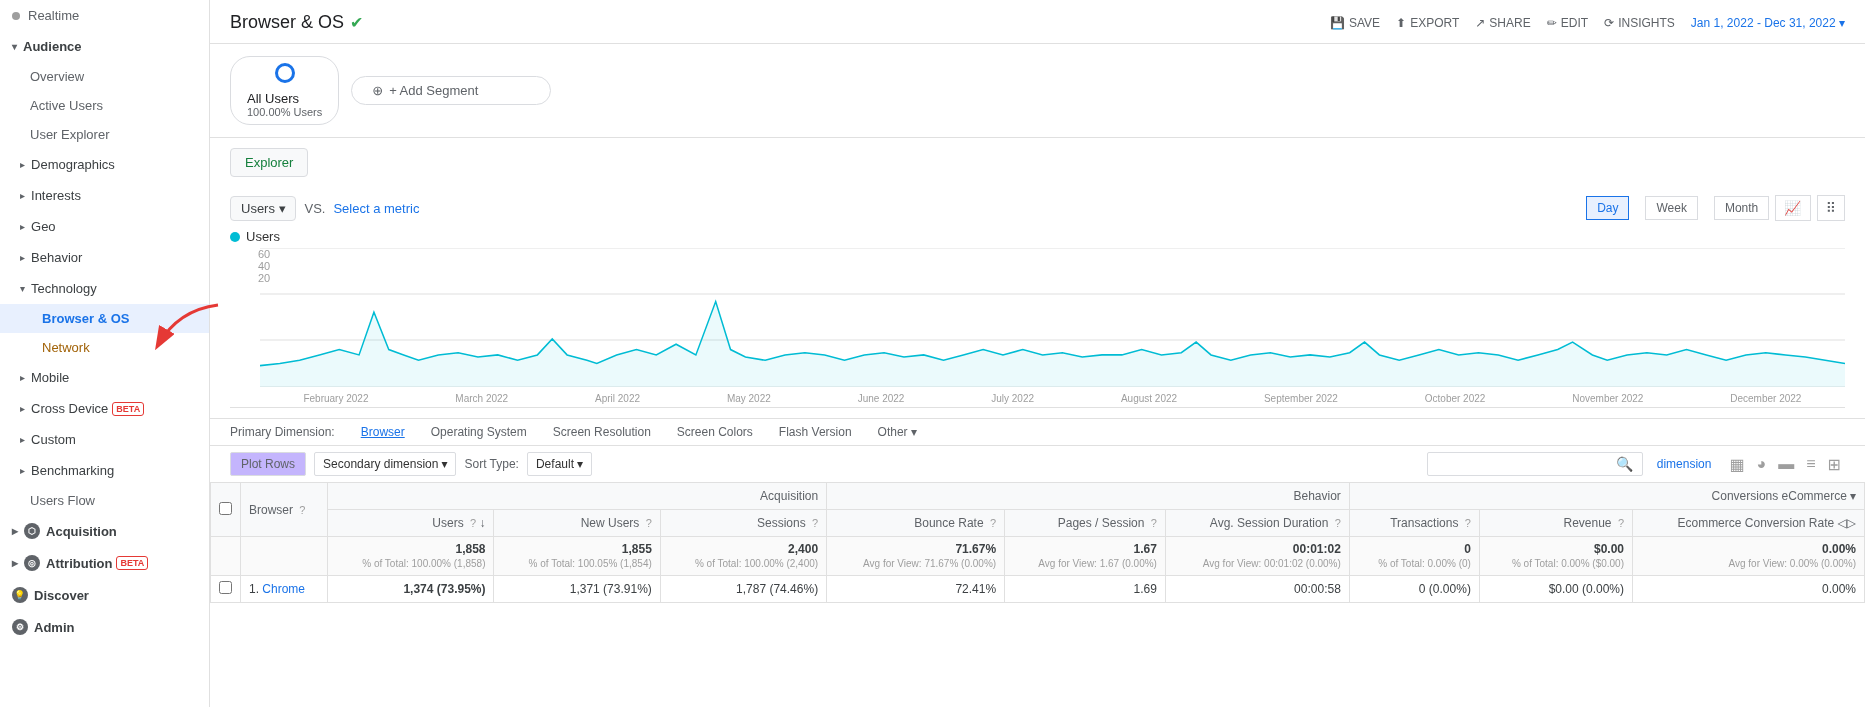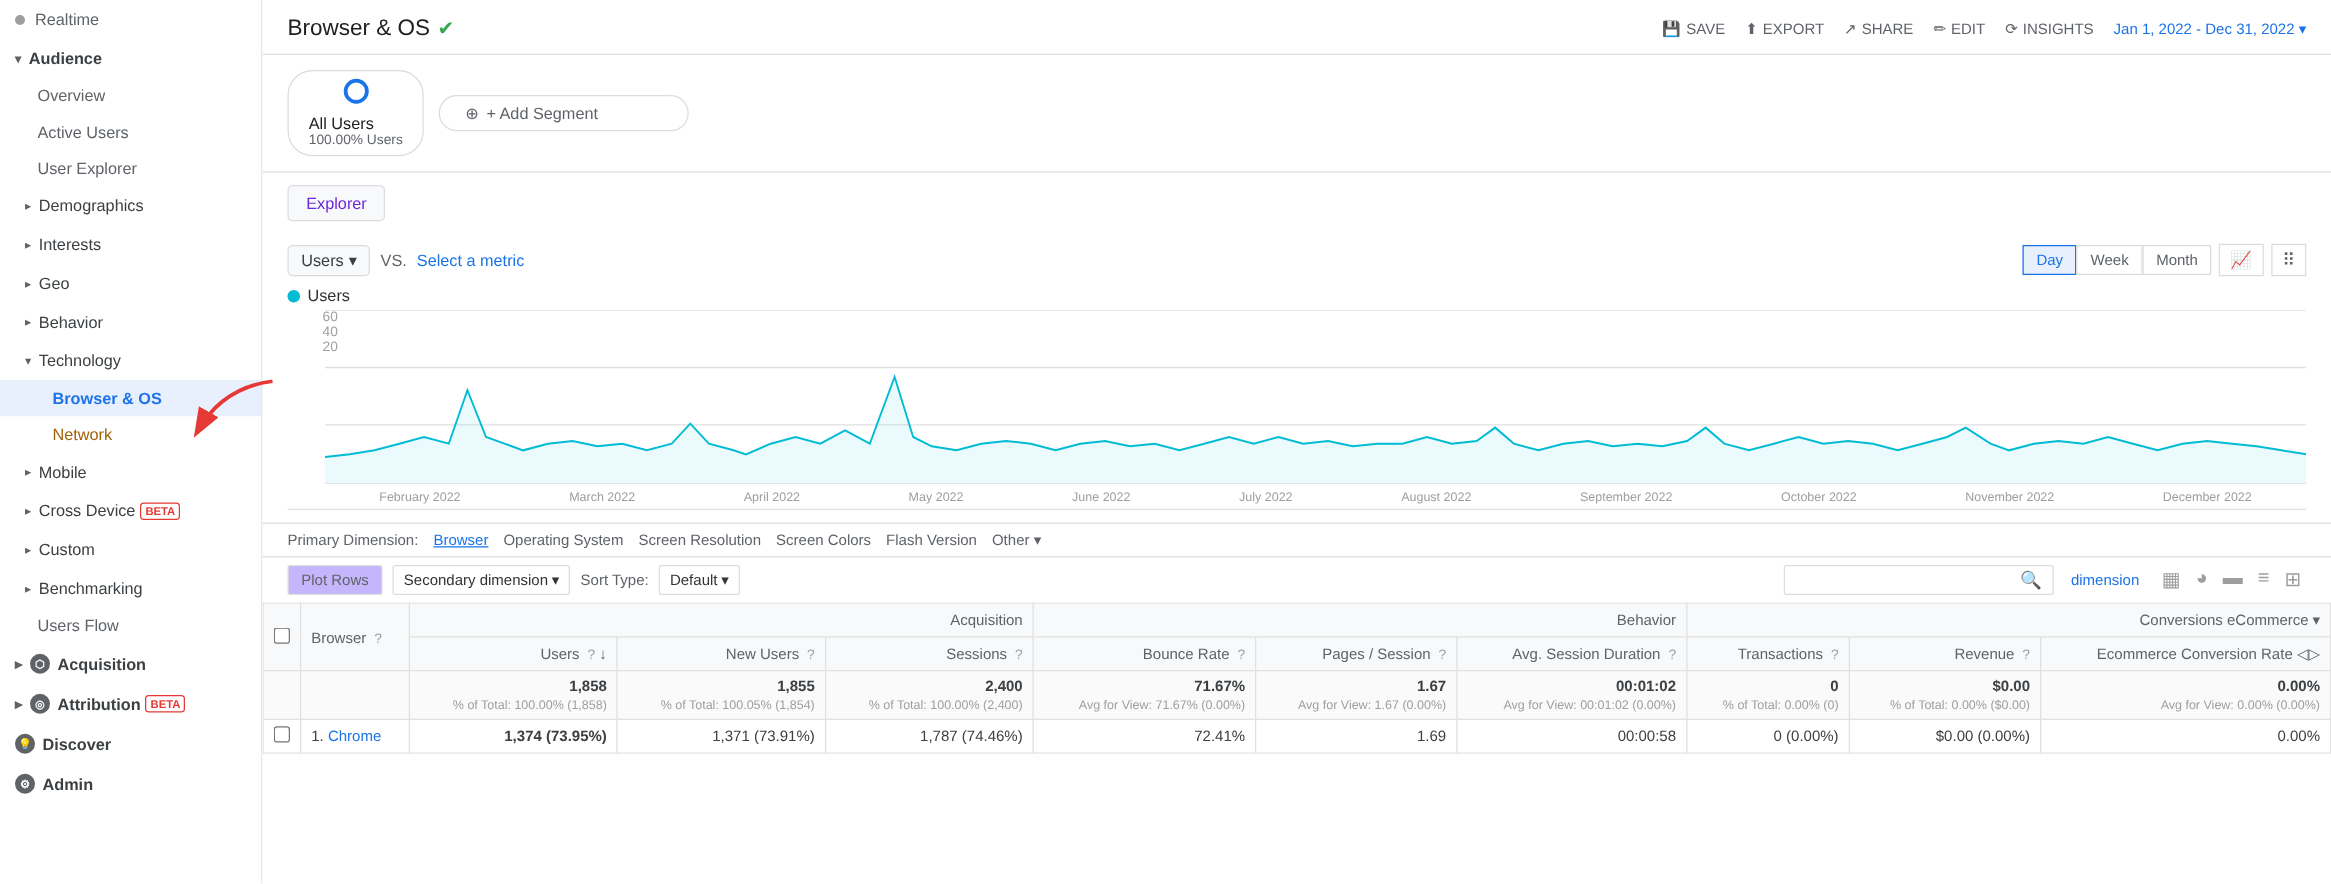--- a/index.html
+++ b/index.html
@@ -81,42 +81,42 @@
     .add-segment {
       display: flex; align-items: center; padding: 6px 20px;
       border: 1px solid #dadce0; border-radius: 20px; cursor: pointer;
       font-size: 13px; color: #5f6368; gap: 6px; min-width: 200px;
     }
 
     
     .explorer-section { padding: 10px 20px 0; }
     .explorer-btn {
       display: inline-block; padding: 6px 14px; border: 1px solid #dadce0;
-      border-radius: 4px; font-size: 13px; color: #6d28d9; cursor: pointer; margin-bottom: 8px;
+      border-radius: 4px; font-size: 13px; color: #15803d; cursor: pointer; margin-bottom: 8px;
       background: #f8f9fa;
     }
     .sub-tabs { display: flex; gap: 0; margin-bottom: 0; }
     .sub-tab {
       padding: 6px 14px; font-size: 13px; color: #5f6368; cursor: pointer;
     }
     .sub-tab.active { color: #1a73e8; border-bottom: 2px solid #1a73e8; }
 
     
     .chart-section { padding: 10px 20px; }
     .chart-controls { display: flex; align-items: center; justify-content: space-between; margin-bottom: 8px; }
     .metric-selector {
       display: flex; align-items: center; gap: 8px; font-size: 13px; color: #3c4043;
     }
     .metric-dropdown {
       display: flex; align-items: center; gap: 4px; padding: 4px 10px;
       border: 1px solid #dadce0; border-radius: 4px; cursor: pointer; font-size: 13px; background: #f8f9fa;
     }
     .vs-label { color: #5f6368; font-size: 13px; }
     .select-metric { color: #1a73e8; font-size: 13px; cursor: pointer; }
-    .time-buttons { display: flex; align-items: center; gap: 0; }
+    .time-buttons { display: flex; align-items: center; gap: 16px; }
     .time-btn {
       padding: 4px 10px; border: 1px solid #dadce0; font-size: 12px; cursor: pointer;
       color: #5f6368; background: #fff;
     }
     .time-btn.active { background: #e8f0fe; color: #1a73e8; border-color: #1a73e8; }
     .chart-type-btn {
       padding: 4px 8px; border: 1px solid #dadce0; font-size: 14px; cursor: pointer;
       color: #5f6368; background: #fff;
     }
 
@@ -138,21 +138,21 @@
       position: absolute; left: 30px; right: 0; top: 0; bottom: 20px;
     }
     .x-axis-labels {
       position: absolute; left: 30px; right: 0; bottom: 0; height: 18px;
       display: flex; justify-content: space-around; align-items: center;
       font-size: 10px; color: #9e9e9e;
     }
 
     
     .dimension-bar {
-      display: flex; align-items: center; padding: 6px 20px; gap: 12px;
+      display: flex; align-items: center; padding: 6px 20px; gap: 26px;
       font-size: 12px; color: #5f6368; border-top: 1px solid #e0e0e0;
       flex-wrap: wrap;
     }
     .dim-label { color: #5f6368; font-size: 12px; }
     .dim-option { color: #5f6368; cursor: pointer; font-size: 12px; }
     .dim-option.active { color: #1a73e8; text-decoration: underline; }
 
     
     .table-controls {
       display: flex; align-items: center; padding: 6px 20px; gap: 8px;

